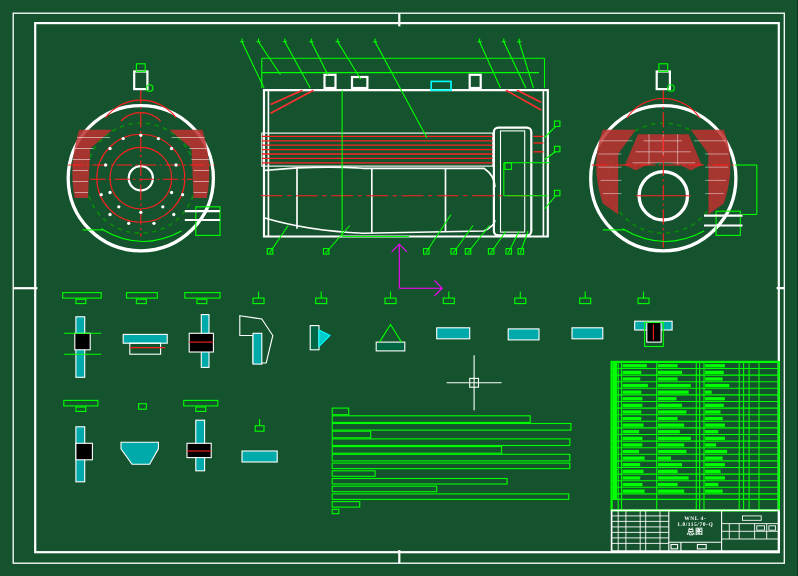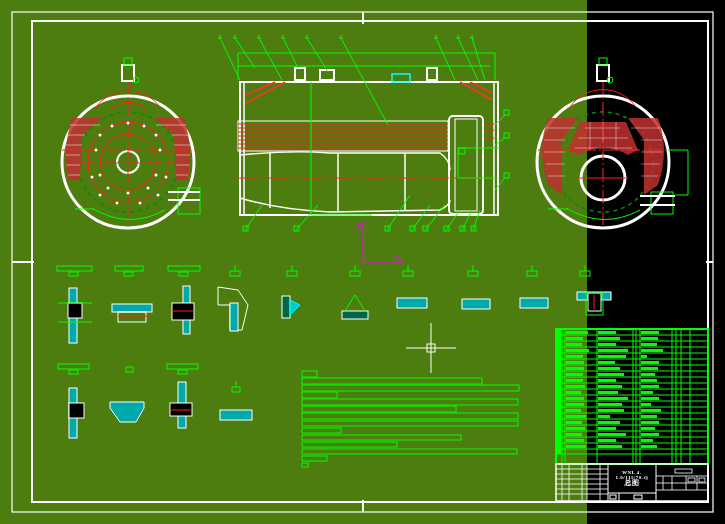--- a/index.html
+++ b/index.html
@@ -1,17 +1,17 @@
 <!DOCTYPE html>
 <html><head>
 <meta charset="utf-8">
 <style>
   html,body{margin:0;padding:0;background:#000;}
   body{width:725px;height:524px;overflow:hidden;position:relative;font-family:"DejaVu Sans Mono",monospace;}
-  #canvas{position:absolute;left:0;top:0;width:587px;height:524px;background:#4d7c0f;font-family:Liberation Serif, serif;}
+  #canvas{position:absolute;left:0;top:0;width:725px;height:524px;background:#14532d;font-family:Liberation Serif, serif;}
   svg{position:absolute;left:0;top:0;}
   .tb-text{position:absolute;color:#fff;font-size:7px;font-weight:bold;text-align:center;letter-spacing:0.5px;}
 </style>
 </head>
 <body>
 
 <div id="canvas">
 <svg width="725" height="524" viewBox="0 0 725 524" xmlns="http://www.w3.org/2000/svg">
 
   <rect x="12" y="12" width="701" height="500" fill="none" stroke="#fff" stroke-width="1.2"></rect>

